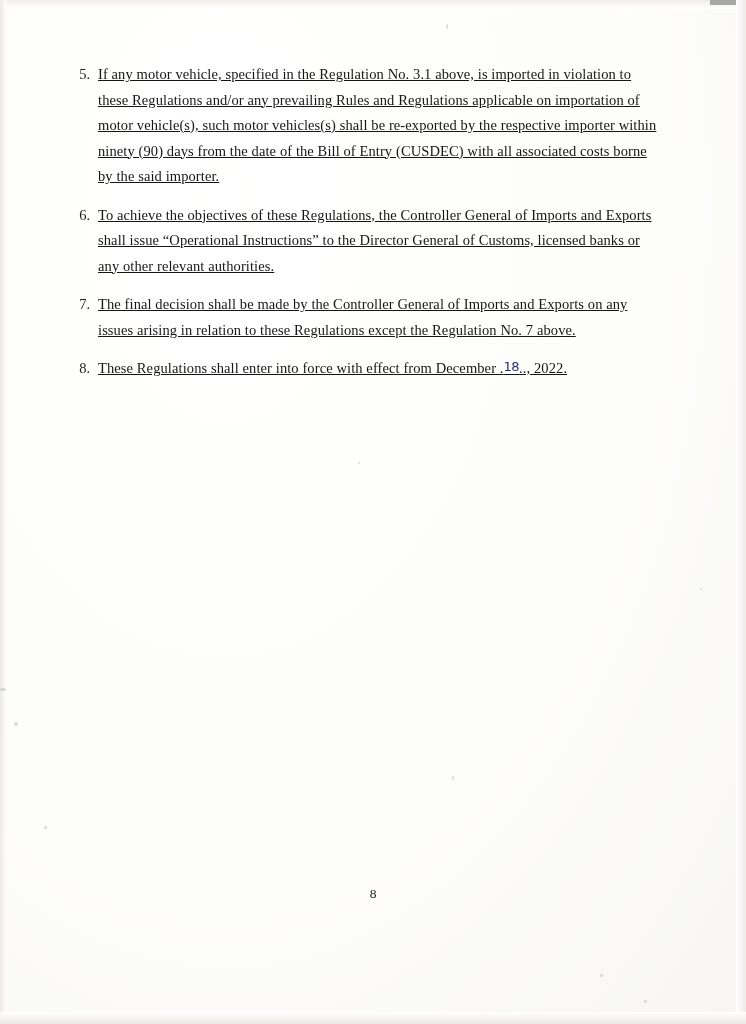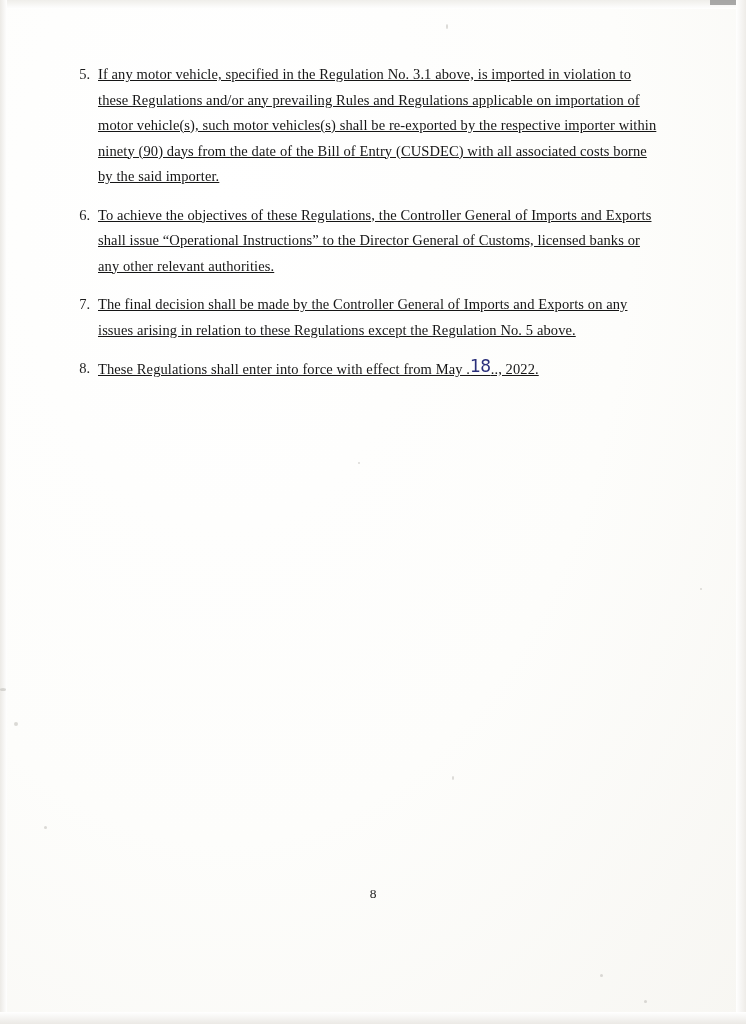--- a/index.html
+++ b/index.html
@@ -100,21 +100,21 @@
     color: #161616;
     letter-spacing: .1px;
     text-decoration: underline;
   }
   ol.clauses > li.last .body {
     text-align: left;
   }
 
   .handwrite {
     font-family: "DejaVu Sans", sans-serif;
-    font-size: 17px;
+    font-size: 13px;
     color: #2a2f7a;
     position: relative;
     top: -2px;
     letter-spacing: -.5px;
     text-align: right;
   }
 
   .page-number {
     position: absolute;
     top: 886px;
@@ -150,23 +150,23 @@
       <li>
         <span class="num">5.</span>
         <span class="body">If any motor vehicle, specified in the Regulation No. 3.1 above, is imported in violation to these Regulations and/or any prevailing Rules and Regulations applicable on importation of motor vehicle(s), such motor vehicles(s) shall be re-exported by the respective importer within ninety (90) days from the date of the Bill of Entry (CUSDEC) with all associated costs borne by the said importer.</span>
       </li>
       <li>
         <span class="num">6.</span>
         <span class="body">To achieve the objectives of these Regulations, the Controller General of Imports and Exports shall issue “Operational Instructions” to the Director General of Customs, licensed banks or any other relevant authorities.</span>
       </li>
       <li>
         <span class="num">7.</span>
-        <span class="body">The final decision shall be made by the Controller General of Imports and Exports on any issues arising in relation to these Regulations except the Regulation No. 5 above.</span>
+        <span class="body">The final decision shall be made by the Controller General of Imports and Exports on any issues arising in relation to these Regulations except the Regulation No. 7 above.</span>
       </li>
       <li class="last">
         <span class="num">8.</span>
-        <span class="body"><span>These Regulations shall enter into force with effect from May .</span><span class="handwrite">18</span><span>.., 2022.</span></span>
+        <span class="body"><span>These Regulations shall enter into force with effect from December .</span><span class="handwrite">18</span><span>.., 2022.</span></span>
       </li>
     </ol>
   </div>
 
   <div class="page-number">8</div>
 </div>
 
 </body></html>

